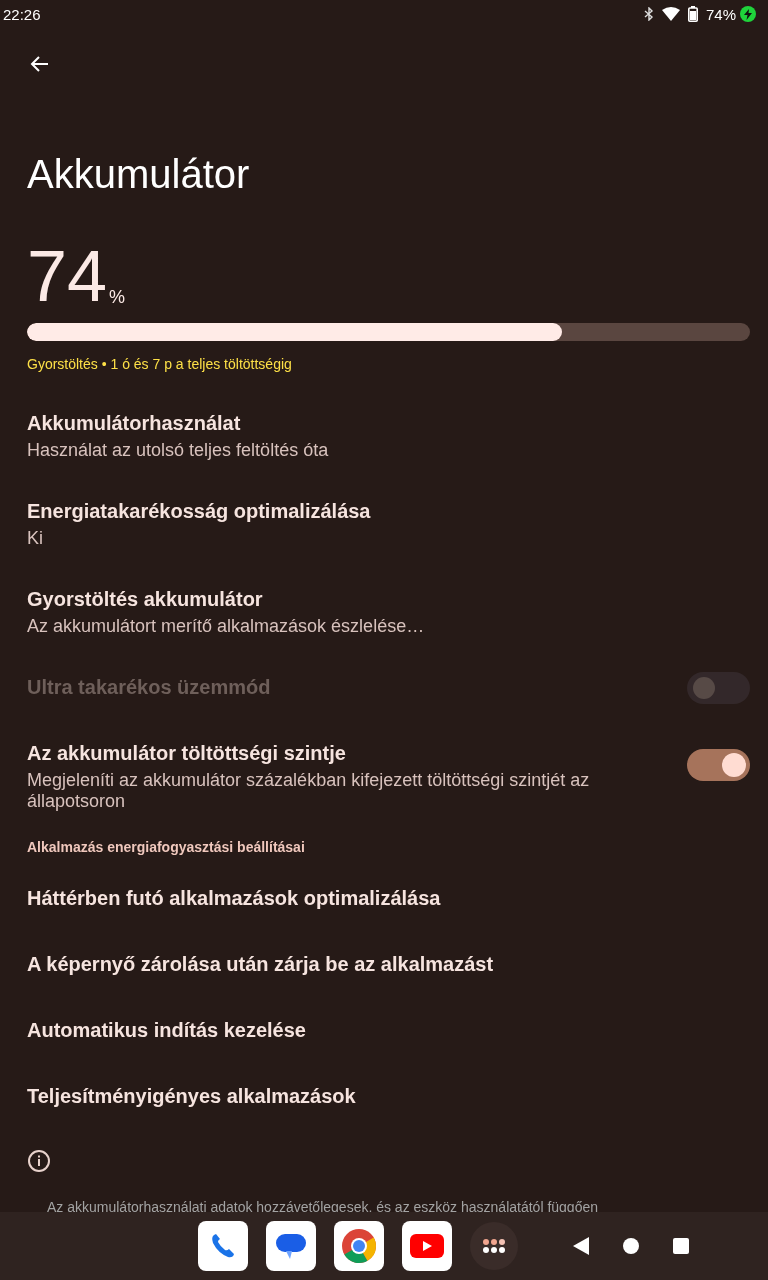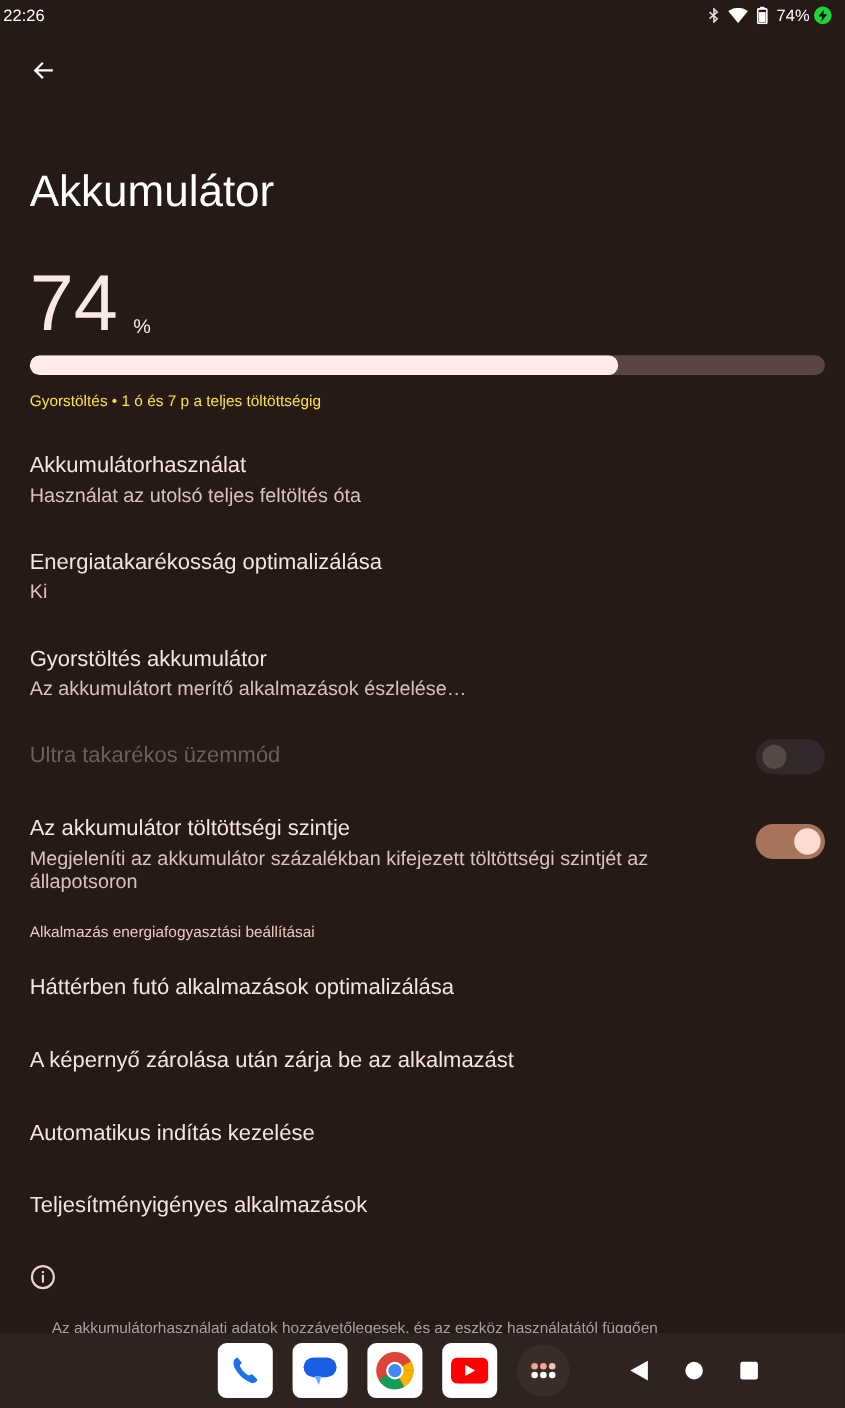--- a/index.html
+++ b/index.html
@@ -22,42 +22,42 @@
     display: flex; align-items: center; justify-content: center; margin-left: -4px;
   }
   .back-btn {
     position: absolute; left: 22px; top: 46px; width: 36px; height: 36px;
     display: flex; align-items: center; justify-content: center;
   }
   .page-title {
     position: absolute; left: 27px; top: 152px; font-size: 40px; color: #ffffff;
     font-weight: 400;
   }
-  .pct-block { position: absolute; left: 27px; top: 240px; display: flex; align-items: flex-end; gap: 12px; }
+  .pct-block { position: absolute; left: 27px; top: 240px; display: flex; align-items: flex-end; }
   .pct-big { font-size: 72px; line-height: 72px; color: #fbe9e5; font-weight: 300; }
   .pct-sign { font-size: 18px; color: #fbe9e5; margin-left: 2px; margin-bottom: 4px; }
   .progress {
     position: absolute; left: 27px; top: 323px; width: 723px; height: 18px;
     background: #5a4640; border-radius: 9px; overflow: hidden;
   }
   .progress-fill { height: 100%; background: #ffebe7; border-radius: 9px; }
   .charge-status { position: absolute; left: 27px; top: 356px; font-size: 14px; color: #fde047; }
   .item { position: absolute; left: 27px; right: 18px; }
-  .item-title { font-size: 20px; color: #f6e4df; }
+  .item-title { font-size: 20px; color: #f6e4df; font-weight: bold; }
   .item-sub { font-size: 18px; color: #d8c2bd; margin-top: 5px; }
   .item.disabled .item-title { color: #6e5f5a; }
   .switch {
     position: absolute; right: 18px; width: 63px; height: 32px; border-radius: 16px;
   }
   .switch.off { background: #33282a; }
   .switch.off .knob { left: 6px; width: 22px; height: 22px; top: 5px; background: #574a46; }
   .switch.on { background: #a6735b; }
   .switch.on .knob { right: 4px; width: 24px; height: 24px; top: 4px; background: #ffdcd2; }
   .knob { position: absolute; border-radius: 50%; }
-  .section-header { position: absolute; left: 27px; top: 839px; font-size: 14px; color: #f0c8bd; font-weight: 400; }
+  .section-header { position: absolute; left: 27px; top: 839px; font-size: 14px; color: #f0c8bd; font-weight: 700; }
   .info-icon { position: absolute; left: 27px; top: 1149px; width: 24px; height: 24px; }
   .footnote { position: absolute; left: 27px; top: 1199px; font-size: 14px; color: #a3a3a3; margin-left: 20px; }
   .navbar {
     position: absolute; left: 0; right: 0; bottom: 0; height: 68px; background: #2f2320;
   }
   .dock-app {
     position: absolute; top: 9px; width: 50px; height: 50px; background: #ffffff;
     border-radius: 8px; display: flex; align-items: center; justify-content: center;
   }
   .app-drawer {

